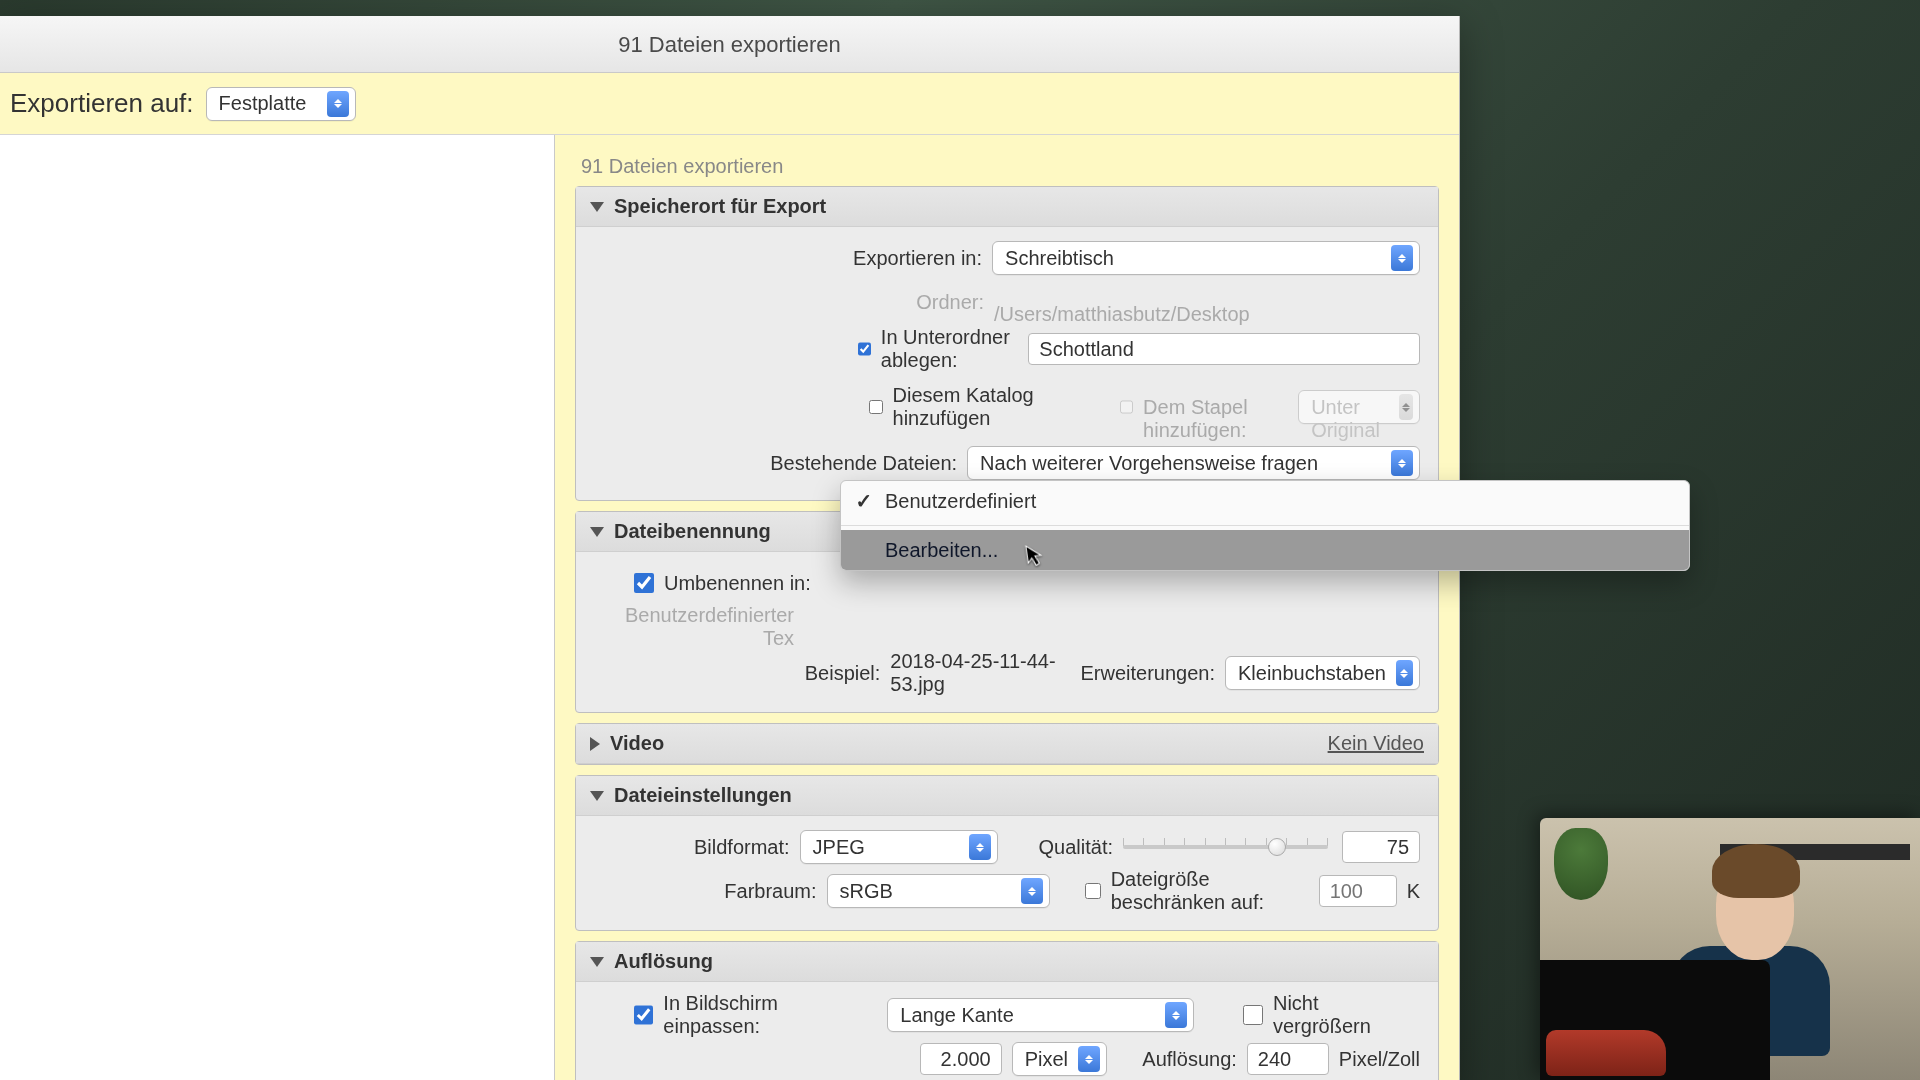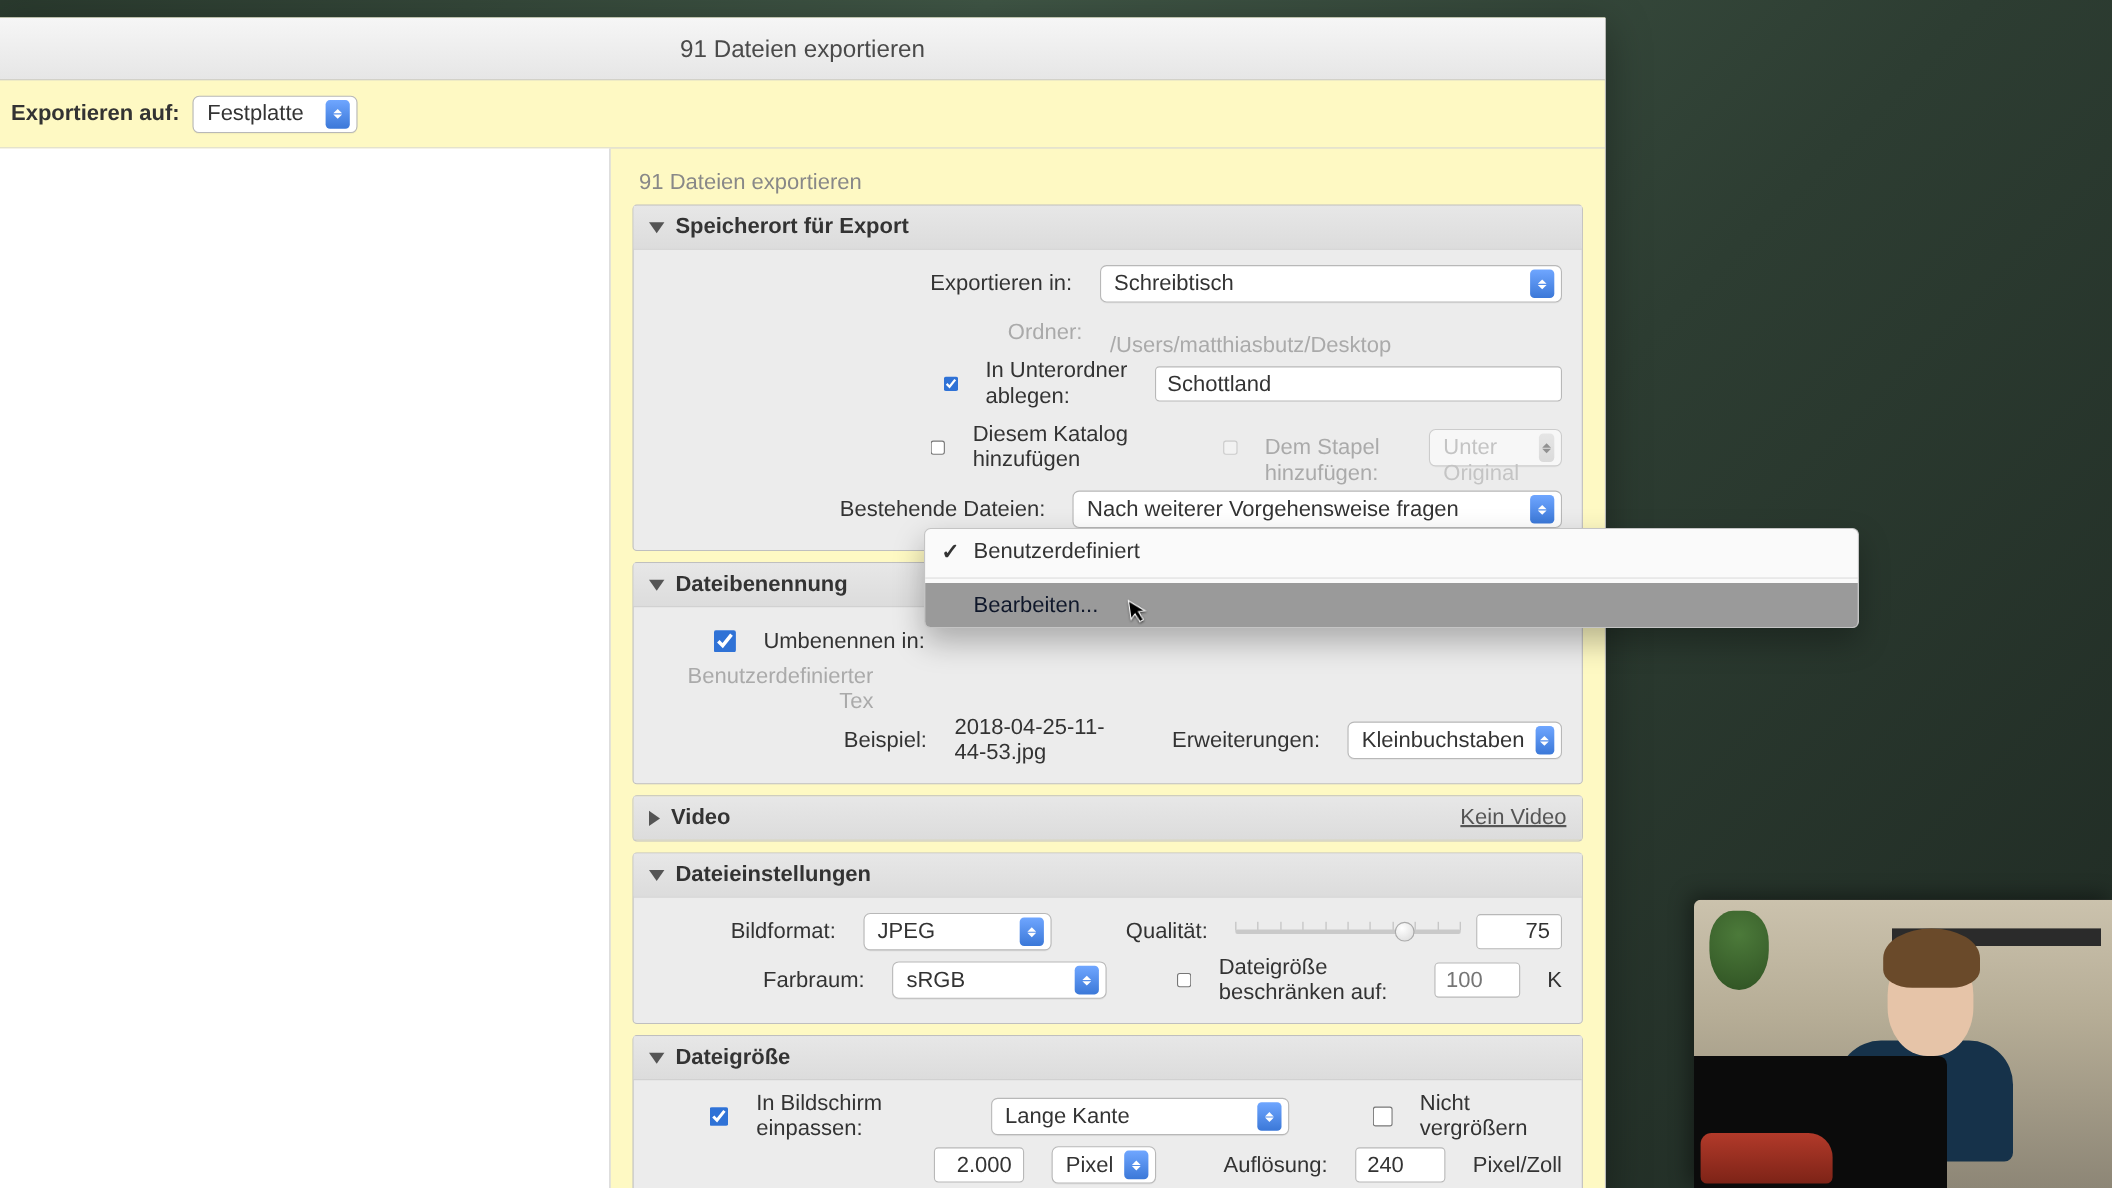--- a/index.html
+++ b/index.html
@@ -22,21 +22,21 @@
 .titlebar {
   height: 57px; line-height: 57px; text-align: center;
   font-size: 22px; color: #4a4a4a;
   background: linear-gradient(#f6f6f6, #e6e6e6);
   border-bottom: 1px solid #c9c9c9;
 }
 .toolbar {
   height: 62px; display: flex; align-items: center; gap: 12px;
   padding: 0 10px; border-bottom: 1px solid #d5d5d5;
 }
-.toolbar-label { font-size: 20px; color: #333; font-weight: bold; }
+.toolbar-label { font-size: 26px; color: #333; }
 .select {
   display: inline-flex; align-items: center; justify-content: space-between;
   background: #fff; border: 1px solid #b8b8b8; border-radius: 6px;
   height: 34px; padding: 0 6px 0 12px; font-size: 20px; color: #333;
   box-shadow: 0 1px 0 rgba(0,0,0,.04);
 }
 .select .knob {
   width: 22px; height: 26px; margin-left: 10px; border-radius: 4px;
   background: linear-gradient(#6fa6ff, #3b78d8);
   display: flex; flex-direction: column; align-items: center; justify-content: center;
@@ -61,21 +61,21 @@
   display: flex; align-items: center; gap: 10px; height: 40px;
   padding: 0 14px; background: linear-gradient(#e7e7e7,#dcdcdc);
   border-bottom: 1px solid #cfcfcf; font-size: 20px; font-weight: 600; color: #333;
 }
 .panel-head .spacer { flex: 1; }
 .panel-head .note { font-weight: 400; color: #555; font-size: 20px; text-decoration: underline; }
 .tri { width: 0; height: 0; border-left: 7px solid transparent; border-right: 7px solid transparent; border-top: 10px solid #555; }
 .tri.right { border-top: 7px solid transparent; border-bottom: 7px solid transparent; border-left: 10px solid #555; border-right: none; }
 
 .panel-body { padding: 10px 18px 16px 18px; }
-.row { display: flex; align-items: center; min-height: 42px; gap: 25px; }
+.row { display: flex; align-items: center; min-height: 42px; gap: 10px; }
 .row .lab { text-align: right; font-size: 20px; color: #333; }
 .row .lab.dim { color: #aaa; }
 .lab-w1 { width: 390px; }
 .lab-w2 { width: 290px; }
 
 input[type=text].field {
   background: #fff; border: 1px solid #b8b8b8; border-radius: 4px;
   height: 32px; padding: 0 10px; font-size: 20px; color: #333;
 }
 input[type=text].field.dim { color: #bbb; }
@@ -285,21 +285,21 @@
             <span class="text-inline">Dateigröße beschränken auf:</span>
             <input type="text" class="field dim" style="width: 78px;" placeholder="100">
             <span class="text-inline">K</span>
           </div>
         </div>
       </div>
 
       <div class="panel">
         <div class="panel-head">
           <span class="tri"></span>
-          <span>Dateigröße</span>
+          <span>Auflösung</span>
         </div>
         <div class="panel-body">
           <div class="row">
             <span style="width:30px"></span>
             <input type="checkbox" class="cb" checked="" style="">
             <span class="text-inline">In Bildschirm einpassen:</span>
             <div class="select" style="width:310px">
               <span>Lange Kante</span>
               <span class="knob"></span>
             </div>

